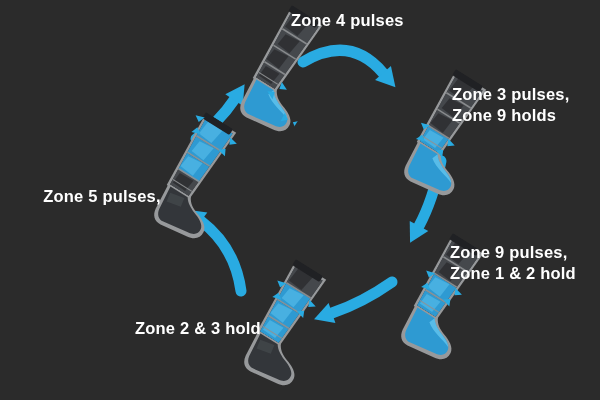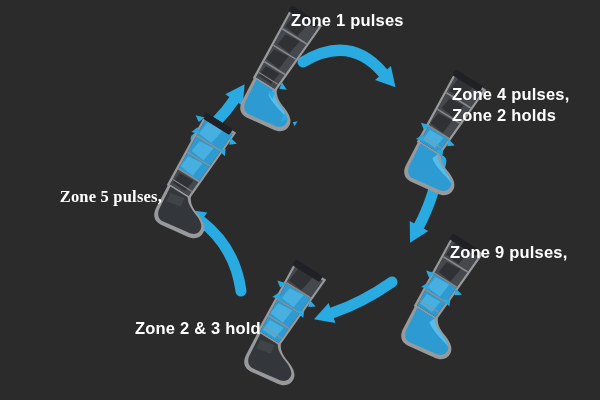--- a/index.html
+++ b/index.html
@@ -10,21 +10,21 @@
   }
   .arrows{position:absolute;left:0;top:0;}
   .arrow-line{fill:none;stroke:var(--accent,#29abe2);stroke-width:11;stroke-linecap:round;}
   .arrow-head{fill:var(--accent,#29abe2);}
   .leg{position:absolute;width:78px;height:125px;}
   .leg svg{display:block;transform:rotate(32deg);transform-origin:50% 50%;}
   .label{
     position:absolute;color:var(--text,#fff);font-weight:700;
     font-size:16.5px;line-height:21px;letter-spacing:.2px;white-space:nowrap;
   }
-  .label.center{text-align:right;white-space:normal;font-family:Liberation Serif, serif;}
+  .label.center{text-align:center;white-space:normal;}
 </style>
 </head>
 <body>
 
 <div class="stage">
 
   <svg class="arrows" width="600" height="400" viewBox="0 0 600 400" aria-hidden="true">
     <g>
       <path class="arrow-line" d="M303,62 Q350,34 383,73"></path>
       <polygon class="arrow-head" points="0,-10.5 0,10.5 19,0" transform="translate(383,73) rotate(49)"></polygon>
@@ -227,28 +227,29 @@
           <path d="M-6,11 L6,11 L0,3.5 Z" fill="#29abe2"></path>
         </g>
         <g transform="translate(62,23) rotate(12)">
           <path d="M-6,-11 L6,-11 L0,-3.5 Z" fill="#29abe2"></path>
           <path d="M-6,11 L6,11 L0,3.5 Z" fill="#29abe2"></path>
         </g>
       </svg>
     </div>
 
   <div class="label" style="left:291px;top:10px">
-    <div>Zone 1 pulses</div>
+    <div>Zone 4 pulses</div>
   </div>
   <div class="label" style="left:452px;top:84px">
-    <div>Zone 4 pulses,</div>
-    <div>Zone 2 holds</div>
+    <div>Zone 3 pulses,</div>
+    <div>Zone 9 holds</div>
   </div>
   <div class="label" style="left:450px;top:242px">
     <div>Zone 9 pulses,</div>
+    <div>Zone 1 &amp; 2 hold</div>
   </div>
   <div class="label" style="left:135px;top:318px">
     <div>Zone 2 &amp; 3 hold</div>
   </div>
   <div class="label center" style="left:42px;top:186px;width:120px">
     <div>Zone 5 pulses,</div>
   </div>
 
 </div>
 

